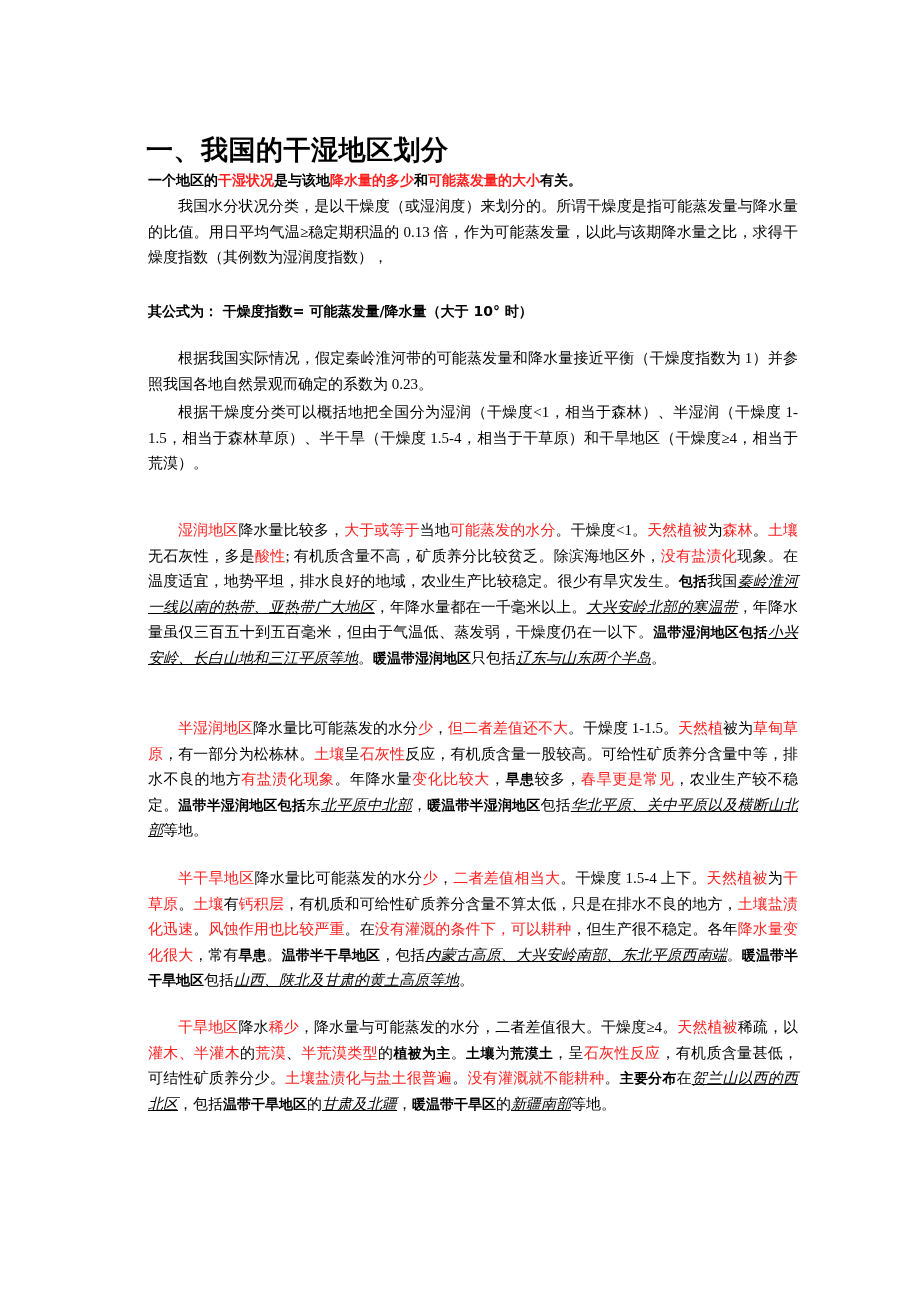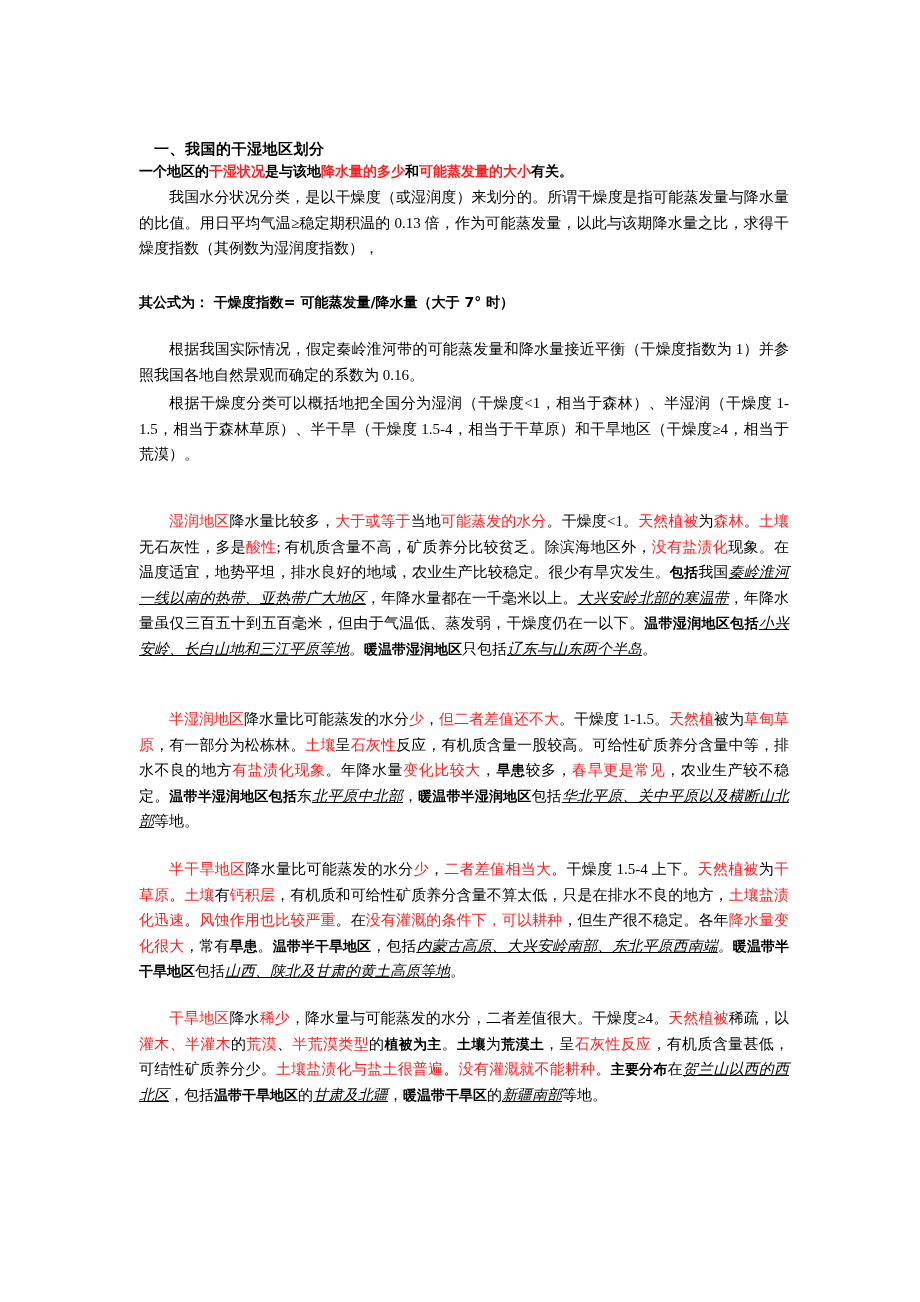--- a/index.html
+++ b/index.html
@@ -1,40 +1,40 @@
 <!DOCTYPE html>
 <html><head>
 <meta charset="utf-8">
 <style>
   html, body { margin:0; padding:0; background:#ffffff; }
   body { width:920px; height:1302px; position:relative; overflow:hidden;
          font-family: "Liberation Serif", "DejaVu Serif", serif; color:#000; }
   .page { position:absolute; left:138px; top:0; width:650px; }
-  h1 { position:absolute; left:0; top:124px; margin:16px; font-family:"DejaVu Sans","Liberation Sans",sans-serif;
-       font-weight:bold; font-size:15px; letter-spacing:0.5px; white-space:nowrap; }
-  .para { position:absolute; left:0; width:650px; font-size:15px; line-height:25.5px; margin:1px; text-align:justify; text-justify:inter-character; }
+  h1 { position:absolute; left:0; top:124px; margin:8px; font-family:"DejaVu Sans","Liberation Sans",sans-serif;
+       font-weight:bold; font-size:27px; letter-spacing:0.5px; white-space:nowrap; }
+  .para { position:absolute; left:0; width:650px; font-size:15px; line-height:25.5px; margin:10px; text-align:justify; text-justify:inter-character; }
   .para.indent { text-indent:30px; }
   .b { font-family:"DejaVu Sans","Liberation Sans",sans-serif; font-weight:bold; font-size:14px; }
   .r { color:#ff2020; }
   .u { text-decoration:underline; font-style:italic; }
   .boldline { font-family:"DejaVu Sans","Liberation Sans",sans-serif; font-weight:bold; font-size:14px; }
 </style>
 </head>
 <body>
 
 <div class="page">
   <h1>一、我国的干湿地区划分</h1>
 
   <p class="para" style="top:158px;"><span class="b">一个地区的</span><span class="b r">干湿状况</span><span class="b">是与该地</span><span class="b r">降水量的多少</span><span class="b">和</span><span class="b r">可能蒸发量的大小</span><span class="b">有关。</span></p>
 
   <p class="para indent" style="top:184px;">我国水分状况分类，是以干燥度（或湿润度）来划分的。所谓干燥度是指可能蒸发量与降水量的比值。用日平均气温≥稳定期积温的 0.13 倍，作为可能蒸发量，以此与该期降水量之比，求得干燥度指数（其例数为湿润度指数），</p>
 
-  <p class="para boldline" style="top:289px;">其公式为：   干燥度指数= 可能蒸发量/降水量（大于 7° 时）</p>
+  <p class="para boldline" style="top:289px;">其公式为：   干燥度指数= 可能蒸发量/降水量（大于 10° 时）</p>
 
-  <p class="para indent" style="top:336px;">根据我国实际情况，假定秦岭淮河带的可能蒸发量和降水量接近平衡（干燥度指数为 1）并参照我国各地自然景观而确定的系数为 0.16。</p>
+  <p class="para indent" style="top:336px;">根据我国实际情况，假定秦岭淮河带的可能蒸发量和降水量接近平衡（干燥度指数为 1）并参照我国各地自然景观而确定的系数为 0.23。</p>
 
   <p class="para indent" style="top:390px;">根据干燥度分类可以概括地把全国分为湿润（干燥度&lt;1，相当于森林）、半湿润（干燥度 1-1.5，相当于森林草原）、半干旱（干燥度 1.5-4，相当于干草原）和干旱地区（干燥度≥4，相当于荒漠）。</p>
 
   <p class="para indent" style="top:508px;"><span class="r">湿润地区</span><span class="">降水量比较多，</span><span class="r">大于或等于</span><span class="">当地</span><span class="r">可能蒸发的水分</span><span class="">。干燥度&lt;1。</span><span class="r">天然植被</span><span class="">为</span><span class="r">森林</span><span class="">。</span><span class="r">土壤</span><span class="">无石灰性，多是</span><span class="r">酸性</span><span class="">; 有机质含量不高，矿质养分比较贫乏。除滨海地区外，</span><span class="r">没有盐渍化</span><span class="">现象。在温度适宜，地势平坦，排水良好的地域，农业生产比较稳定。很少有旱灾发生。</span><span class="b">包括</span><span class="">我国</span><span class="u">秦岭淮河一线以南的热带、亚热带广大地区</span><span class="">，年降水量都在一千毫米以上。</span><span class="u">大兴安岭北部的寒温带</span><span class="">，年降水量虽仅三百五十到五百毫米，但由于气温低、蒸发弱，干燥度仍在一以下。</span><span class="b">温带湿润地区包括</span><span class="u">小兴安岭、长白山地和三江平原等地</span><span class="">。</span><span class="b">暖温带湿润地区</span><span class="">只包括</span><span class="u">辽东与山东两个半岛</span><span class="">。</span></p>
 
   <p class="para indent" style="top:706px;"><span class="r">半湿润地区</span><span class="">降水量比可能蒸发的水分</span><span class="r">少</span><span class="">，</span><span class="r">但二者差值还不大</span><span class="">。干燥度 1-1.5。</span><span class="r">天然植</span><span class="">被为</span><span class="r">草甸草原</span><span class="">，有一部分为松栋林。</span><span class="r">土壤</span><span class="">呈</span><span class="r">石灰性</span><span class="">反应，有机质含量一股较高。可给性矿质养分含量中等，排水不良的地方</span><span class="r">有盐渍化现象</span><span class="">。年降水量</span><span class="r">变化比较大</span><span class="">，</span><span class="b">旱患</span><span class="">较多，</span><span class="r">春旱更是常见</span><span class="">，农业生产较不稳定。</span><span class="b">温带半湿润地区包括</span><span class="">东</span><span class="u">北平原中北部</span><span class="">，</span><span class="b">暖温带半湿润地区</span><span class="">包括</span><span class="u">华北平原、关中平原以及横断山北部</span><span class="">等地。</span></p>
 
   <p class="para indent" style="top:856px;"><span class="r">半干旱地区</span><span class="">降水量比可能蒸发的水分</span><span class="r">少</span><span class="">，</span><span class="r">二者差值相当大</span><span class="">。干燥度 1.5-4 上下。</span><span class="r">天然植被</span><span class="">为</span><span class="r">干草原</span><span class="">。</span><span class="r">土壤</span><span class="">有</span><span class="r">钙积层</span><span class="">，有机质和可给性矿质养分含量不算太低，只是在排水不良的地方，</span><span class="r">土壤盐渍化迅速</span><span class="">。</span><span class="r">风蚀作用也比较严重</span><span class="">。在</span><span class="r">没有灌溉的条件下，可以耕种</span><span class="">，但生产很不稳定。各年</span><span class="r">降水量变化很大</span><span class="">，常有</span><span class="b">旱患</span><span class="">。</span><span class="b">温带半干旱地区</span><span class="">，包括</span><span class="u">内蒙古高原、大兴安岭南部、东北平原西南端</span><span class="">。</span><span class="b">暖温带半干旱地区</span><span class="">包括</span><span class="u">山西、陕北及甘肃的黄土高原等地</span><span class="">。</span></p>
 
   <p class="para indent" style="top:1005px;"><span class="r">干旱地区</span><span class="">降水</span><span class="r">稀少</span><span class="">，降水量与可能蒸发的水分，二者差值很大。干燥度≥4。</span><span class="r">天然植被</span><span class="">稀疏，以</span><span class="r">灌木、半灌木</span><span class="">的</span><span class="r">荒漠</span><span class="">、</span><span class="r">半荒漠类型</span><span class="">的</span><span class="b">植被为主</span><span class="">。</span><span class="b">土壤</span><span class="">为</span><span class="b">荒漠土</span><span class="">，呈</span><span class="r">石灰性反应</span><span class="">，有机质含量甚低，可结性矿质养分少。</span><span class="r">土壤盐渍化与盐土很普遍</span><span class="">。</span><span class="r">没有灌溉就不能耕种</span><span class="">。</span><span class="b">主要分布</span><span class="">在</span><span class="u">贺兰山以西的西北区</span><span class="">，包括</span><span class="b">温带干旱地区</span><span class="">的</span><span class="u">甘肃及北疆</span><span class="">，</span><span class="b">暖温带干旱区</span><span class="">的</span><span class="u">新疆南部</span><span class="">等地。</span></p>

